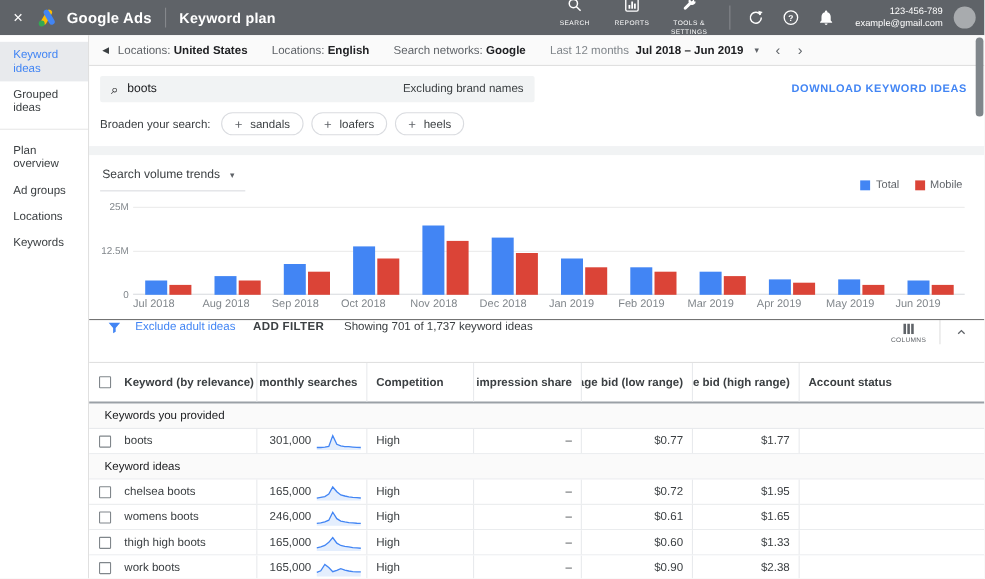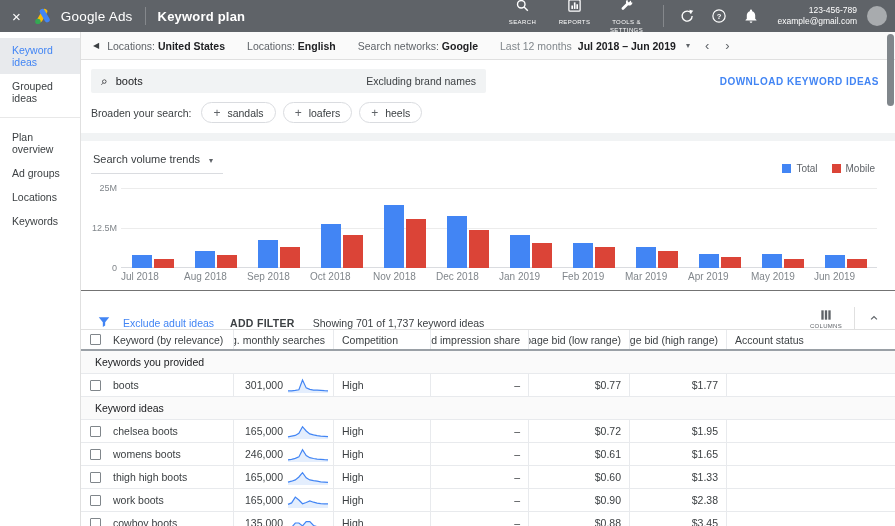--- a/index.html
+++ b/index.html
@@ -3,21 +3,21 @@
 <meta charset="utf-8">
 <style>
   * { margin:0; padding:0; box-sizing:border-box; }
   html,body { width:895px; height:526px; overflow:hidden; }
   body { font-family:"Liberation Sans", sans-serif; background:#f1f3f4; position:relative; color:#3c4043; }
 
   
   .topbar { height:32px; background:#5f6368; color:#fff; display:flex; align-items:center; padding:0 8px 0 12px; }
   .topbar .close { font-size:15px; color:#fff; cursor:pointer; margin-right:12px; line-height:1; }
   .brandwrap { display:flex; align-items:center; gap:7px; }
-  .brand { font-size:13.5px; font-weight:normal; letter-spacing:.2px; }
+  .brand { font-size:13.5px; font-weight:bold; letter-spacing:.2px; }
   .tb-divider { width:1px; height:18px; background:#85888c; margin:0 12px; }
   .page-title { font-size:13px; font-weight:bold; letter-spacing:.2px; }
   .tb-right { margin-left:auto; display:flex; align-items:center; gap:4px; }
   .tb-nav { display:flex; flex-direction:column; align-items:center; width:52px; cursor:pointer; }
   .tb-nav svg { width:15px; height:15px; }
   .tb-nav .lbl { font-size:6px; letter-spacing:.4px; margin-top:2px; text-align:center; line-height:1.3; white-space:pre-line; }
   .tb-sep { width:1px; height:22px; background:#85888c; margin:0 6px; }
   .tb-ico { width:26px; display:flex; justify-content:center; cursor:pointer; }
   .tb-ico svg { width:16px; height:16px; }
   .account { text-align:right; font-size:8.5px; line-height:1.25; margin:0 6px 0 10px; }
@@ -72,37 +72,37 @@
   .plot { flex:1; height:80px; position:relative; }
   .gridline { position:absolute; left:0; right:0; height:1px; background:#ececec; }
   .gridline.base { background:#dadce0; }
   .bars { position:absolute; left:0; right:0; top:0; bottom:0; display:flex; }
   .bargroup { flex:1; display:flex; align-items:flex-end; justify-content:center; gap:2px; }
   .bar { width:20px; }
   .xlabels { display:flex; margin:3px 0 8px 30px; }
   .xlab { flex:1; text-align:left; font-size:10px; color:#80868b; }
 
   
-  .tfilter { display:flex; align-items:flex-end; height:38px; padding:0 14px 0 16px; }
+  .tfilter { display:flex; align-items:flex-start; height:38px; padding:0 14px 0 16px; }
   .tfilter svg.funnel { width:14px; height:14px; margin-right:12px; cursor:pointer; }
   .excl-link { font-size:10.5px; color:#4285f4; margin-right:16px; cursor:pointer; }
   .addfilter { font-size:10.5px; font-weight:bold; color:#3c4043; letter-spacing:.3px; margin-right:18px; cursor:pointer; }
   .showing { font-size:10.5px; color:#3c4043; }
   .tf-right { margin-left:auto; display:flex; align-items:center; }
   .colbtn { display:flex; flex-direction:column; align-items:center; cursor:pointer; margin-right:12px; }
   .colbtn svg { width:14px; height:14px; }
   .colbtn .lbl { font-size:6px; color:#5f6368; letter-spacing:.3px; margin-top:1px; }
   .tf-sep { width:1px; height:22px; background:#e0e0e0; margin-right:12px; }
   .collapse-table { cursor:pointer; display:flex; }
   .collapse-table svg { width:14px; height:14px; }
 
   
   .tbl { width:100%; font-size:10.5px; }
   .trow { display:grid; grid-template-columns:152px 100px 97px 98px 101px 97px 1fr; align-items:center; }
-  .thead { height:22px; font-weight:normal; color:#3c4043; border-top:1px solid #e0e0e0; border-bottom:2px solid #9aa0a6; background:#fff; }
+  .thead { height:38px; font-weight:bold; color:#3c4043; border-top:1px solid #e0e0e0; border-bottom:2px solid #9aa0a6; background:#fff; }
   .cell { height:100%; display:flex; align-items:center; padding:0 8px; overflow:hidden; white-space:nowrap; }
   .cell.bl { border-left:1px solid #e8eaed; }
   .cell.r { justify-content:flex-end; }
   .kwcell { display:flex; align-items:center; gap:12px; padding-left:9px; }
   .cbx { width:11px; height:11px; border:1px solid #80868b; border-radius:1px; background:#fff; flex:none; cursor:pointer; }
   .sectionrow { height:23px; background:#fafafa; border-bottom:1px solid #e8eaed; display:flex; align-items:center; padding-left:14px; color:#202124; }
   .datarow { height:23px; background:#fff; border-bottom:1px solid #e8eaed; cursor:pointer; }
   .avgcell { display:flex; align-items:center; justify-content:flex-end; gap:4px; padding-right:4px; }
   .avgnum { color:#3c4043; }
   .dash { color:#3c4043; }

